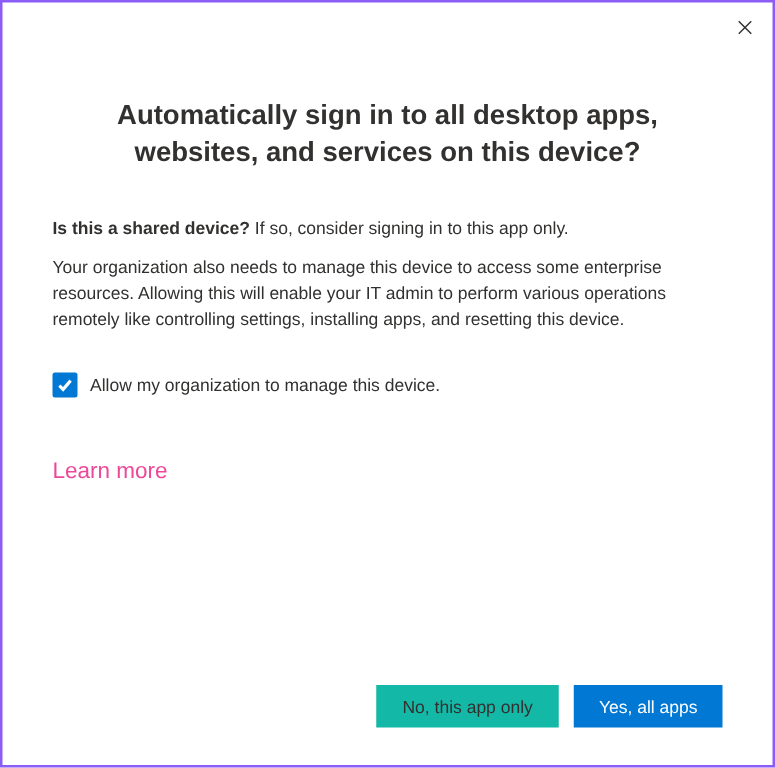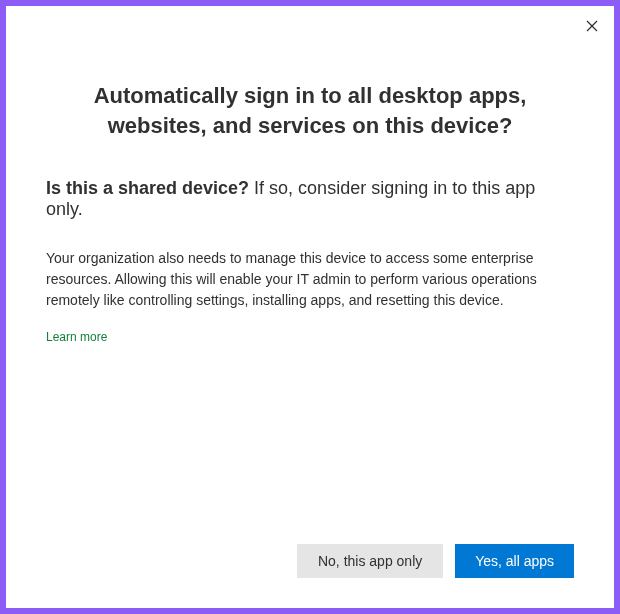--- a/index.html
+++ b/index.html
@@ -11,21 +11,21 @@
       font-family: 'Segoe UI', -apple-system, sans-serif;
       background: #fff;
       width: 620px;
       height: 614px;
       position: relative;
       color: #323130;
     }
     .dialog {
       width: 100%;
       height: 100%;
-      border: 6px solid #8b5cf6;
+      border: 2px solid #8b5cf6;
       padding: 0;
       position: relative;
     }
     .close-button {
       position: absolute;
       top: 8px;
       right: 10px;
       width: 24px;
       height: 24px;
       cursor: pointer;
@@ -71,30 +71,30 @@
       padding-left: 14px;
       margin-bottom: 2px;
     }
     .bullets li::before {
       content: "•";
       position: absolute;
       left: 0;
       top: 0;
     }
     .shared-device {
-      font-size: 18px;
-      margin-bottom: 28px;
+      font-size: 14px;
+      margin-bottom: 13px;
     }
     .shared-device .bold {
       font-weight: 600;
     }
     .org-text {
       font-size: 14px;
       line-height: 1.5;
-      margin-bottom: 16px;
+      margin-bottom: 32px;
     }
     .checkbox-row {
       display: flex;
       align-items: center;
       gap: 10px;
       margin-bottom: 48px;
     }
     .checkbox {
       width: 20px;
       height: 20px;
@@ -111,22 +111,22 @@
       height: 14px;
       stroke: #fff;
       stroke-width: 2.5;
       fill: none;
     }
     .checkbox-label {
       font-size: 14px;
       cursor: pointer;
     }
     .learn-more {
-      font-size: 12px;
-      color: #15803d;
+      font-size: 18px;
+      color: #ec4899;
       text-decoration: none;
       cursor: pointer;
     }
     .button-row {
       position: absolute;
       bottom: 30px;
       right: 40px;
       display: flex;
       gap: 12px;
     }
@@ -136,21 +136,21 @@
       padding: 0 20px;
       font-size: 14px;
       font-family: inherit;
       border: none;
       cursor: pointer;
       display: flex;
       align-items: center;
       justify-content: center;
     }
     .btn-secondary {
-      background: #e5e5e5;
+      background: #14b8a6;
       color: #323130;
       min-width: 146px;
     }
     .btn-primary {
       background: #0078d4;
       color: #fff;
     }
   </style>
 </head>
 <body>
@@ -169,20 +169,28 @@
 
     <ul class="bullets">
     </ul>
 
     <p class="shared-device">
       <span class="bold">Is this a shared device?</span><span> If so, consider signing in to this app only.</span>
     </p>
 
     <p class="org-text">Your organization also needs to manage this device to access some enterprise resources. Allowing this will enable your IT admin to perform various operations remotely like controlling settings, installing apps, and resetting this device.</p>
 
+    <div class="checkbox-row">
+      <div class="checkbox">
+        <svg viewBox="0 0 14 14">
+          <polyline points="2.5,7.5 5.5,10.5 11.5,3.5"></polyline>
+        </svg>
+      </div>
+      <label class="checkbox-label">Allow my organization to manage this device.</label>
+    </div>
 
     <a class="learn-more">Learn more</a>
   </div>
 
   <div class="button-row">
     <button class="btn btn-secondary">No, this app only</button>
     <button class="btn btn-primary">Yes, all apps</button>
   </div>
 </div>
 

